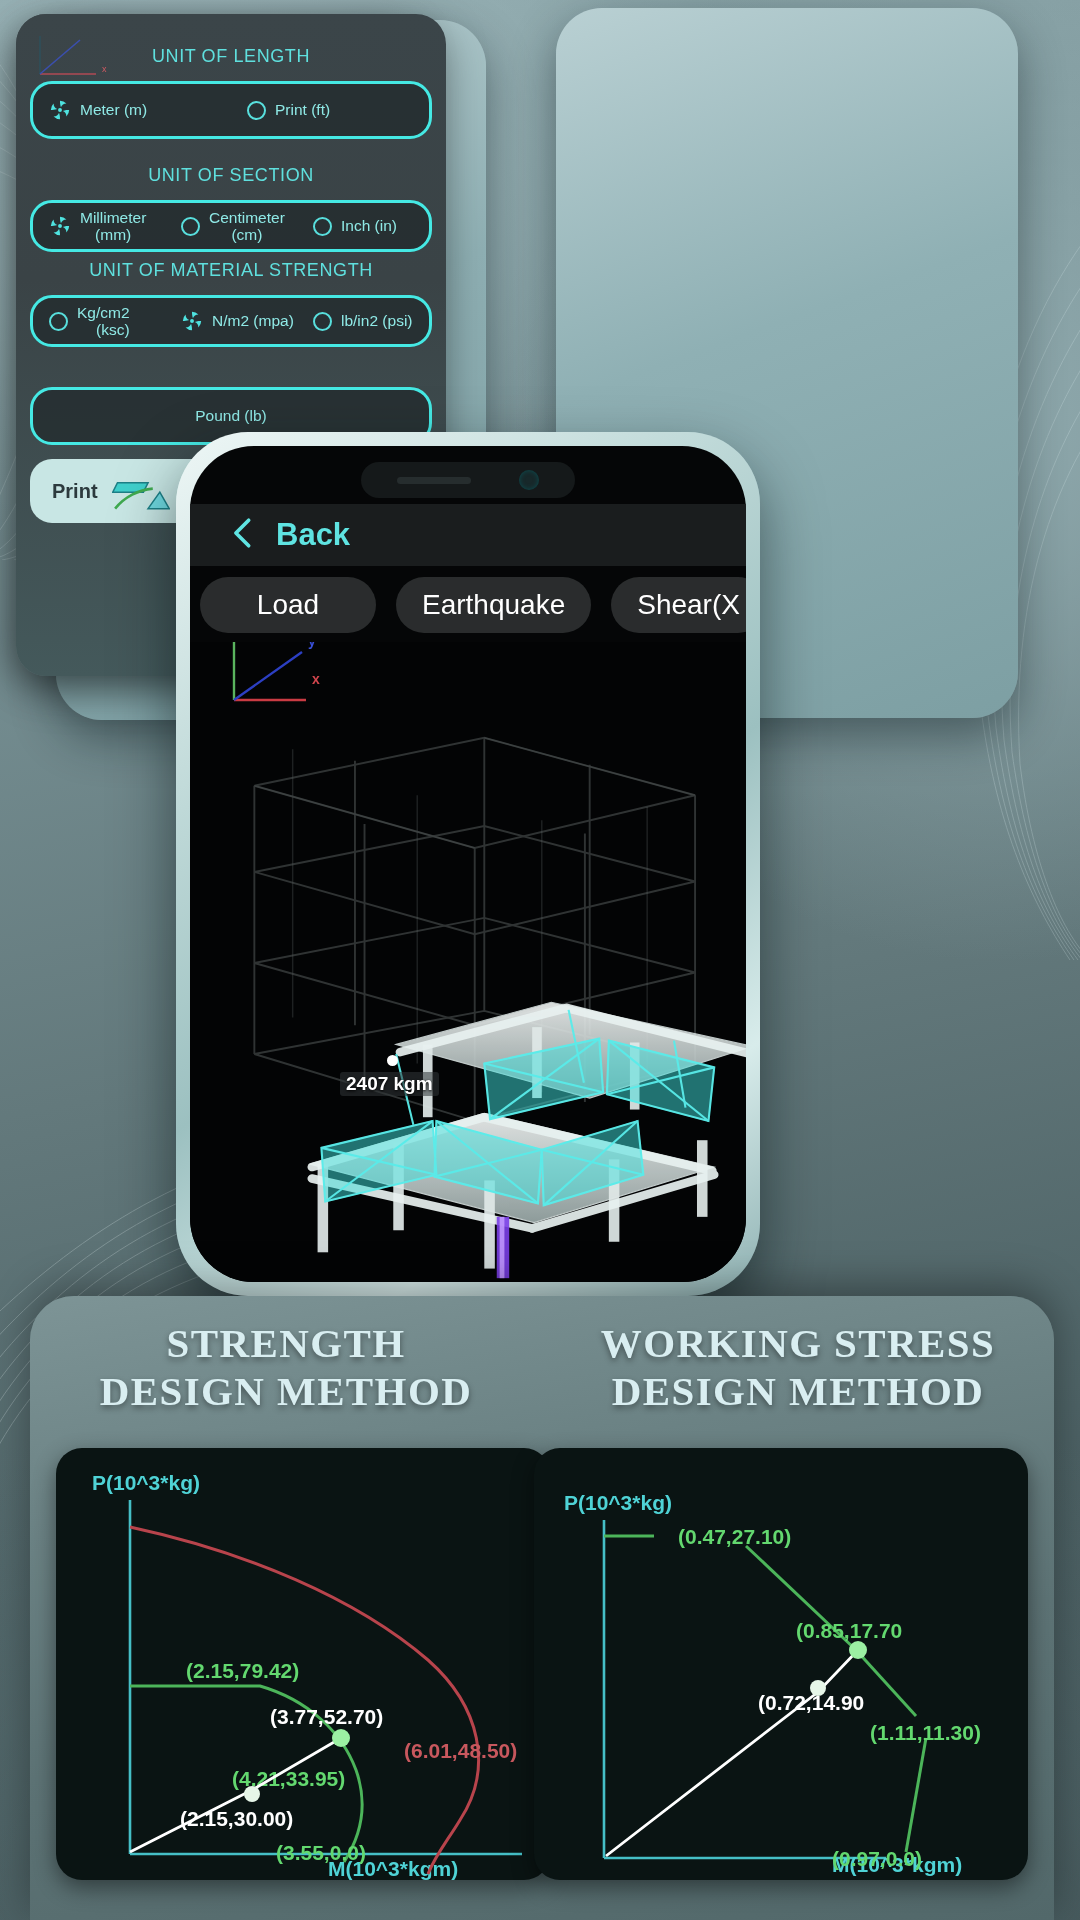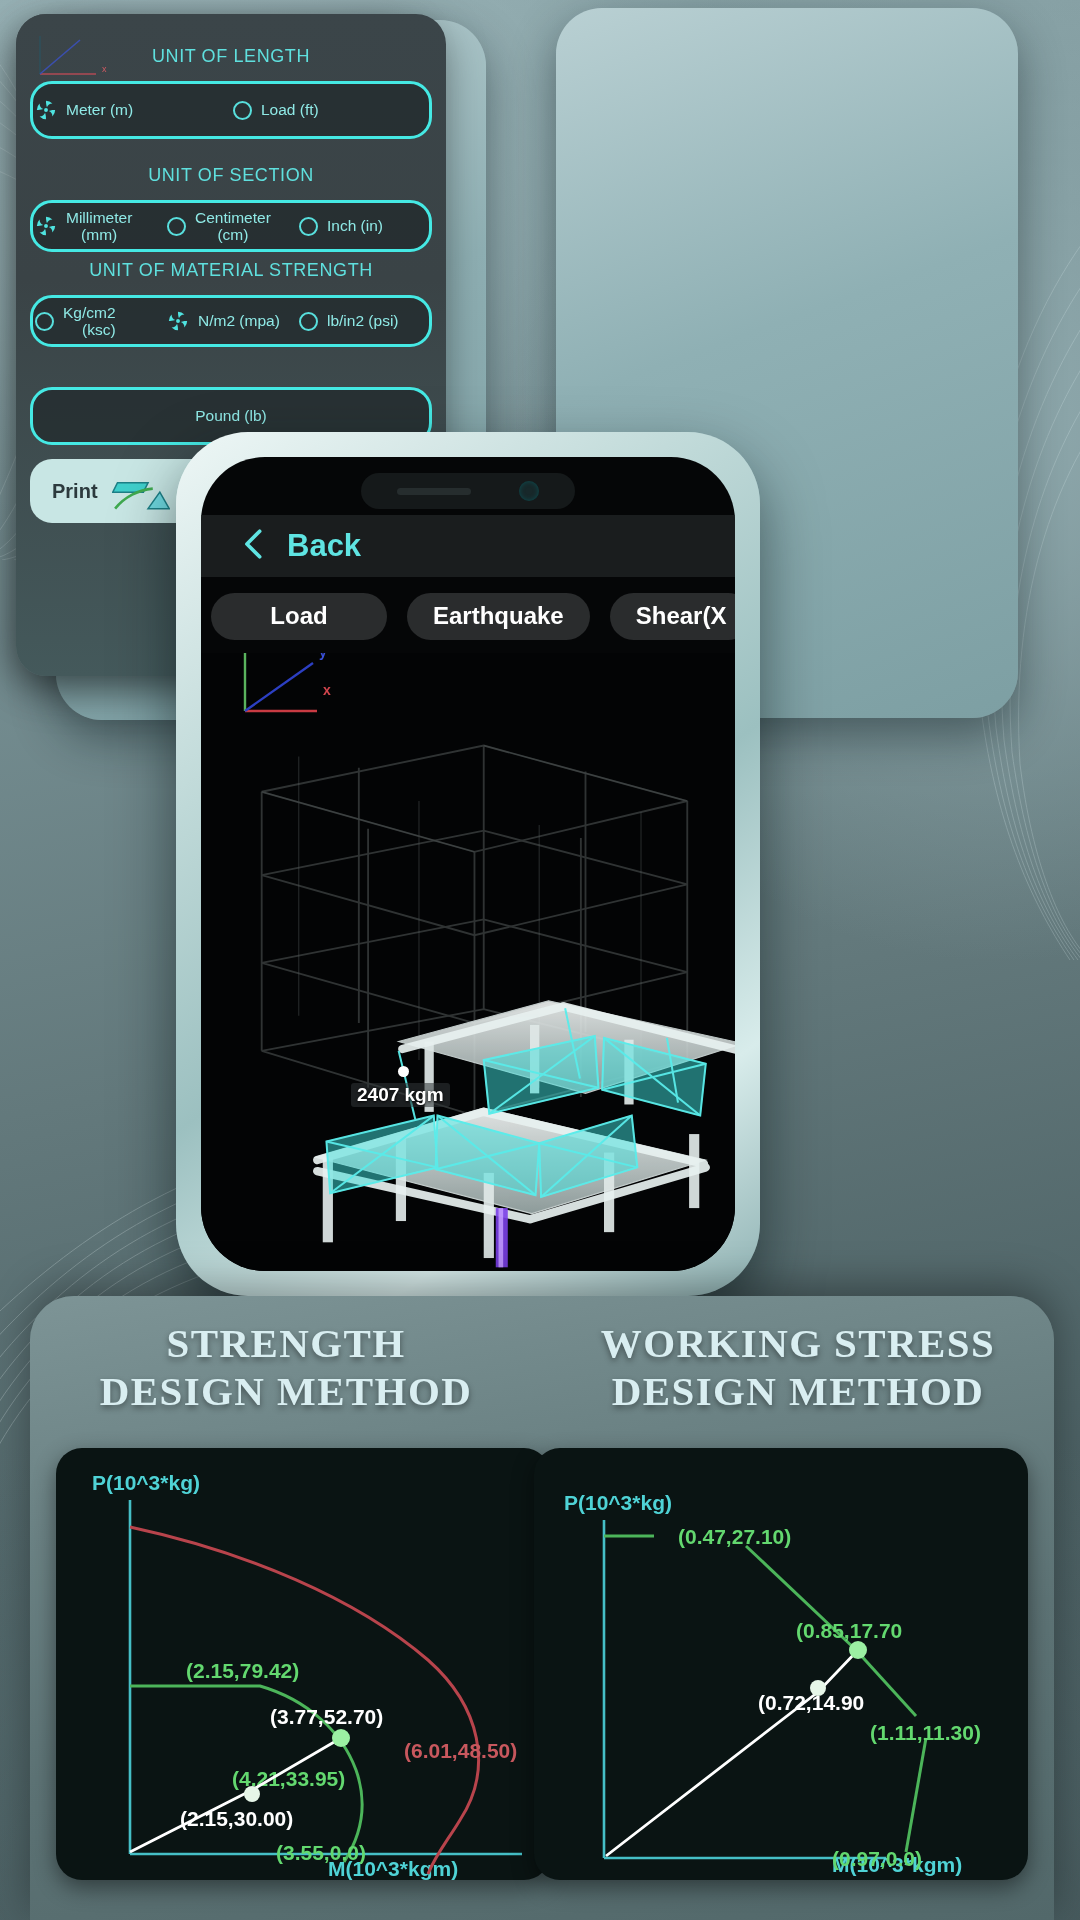--- a/index.html
+++ b/index.html
@@ -94,35 +94,35 @@
   .axis-mini{ position:absolute; left:18px; top:14px; width:80px; height:52px; }
   .unit-head{
     text-align:center; color:#5fe0de; font-size:18px; letter-spacing:.6px;
     margin-top:8px;
   }
   .unit-row{
     margin:14px 14px 0 14px; height:58px; border:3px solid #45e9e4; border-radius:22px;
     background:rgba(32,40,43,.72); display:flex; align-items:center;
   }
   .unit-row.tall{ height:52px; }
-  .unit-opt{ flex:1; display:flex; align-items:center; gap:9px; padding-left:2px; }
+  .unit-opt{ flex:1; display:flex; align-items:center; gap:9px; padding-left:16px; }
   .unit-opt .t{ color:#8fe9e6; font-size:15.5px; line-height:1.12; text-align:left; }
   .print-btn{
     margin:14px 14px 0 14px; height:64px; border-radius:22px; background:#c8e6e4;
     display:flex; align-items:center; padding-left:22px; gap:14px;
     color:#2c3a3d; font-size:20px; font-weight:600;
   }
 
   
   #phone-shell{
     position:absolute; left:176px; top:432px; width:584px; height:864px;
     border-radius:72px;
     background:linear-gradient(145deg,#eef7f6 0%,#bfd9d8 30%,#9cc0c0 55%,#d8eceb 80%,#8fb2b3 100%);
     box-shadow:0 26px 60px rgba(5,18,20,.55);
-    padding:25px;
+    padding:14px;
   }
   #phone-screen{
     width:100%; height:100%; border-radius:64px; background:#050607; overflow:hidden;
     position:relative;
   }
   .notch{
     position:absolute; left:50%; transform:translateX(-50%); top:16px;
     width:214px; height:36px; border-radius:20px; background:#15191a;
     display:flex; align-items:center; justify-content:center; gap:48px;
   }
@@ -134,23 +134,23 @@
     display:flex; align-items:center; padding-left:36px; gap:16px;
     background:#1a1d1e;
   }
   #phone-nav .chev svg{ width:34px; height:38px; }
   #phone-nav .lbl{ color:#5fe4e2; font-size:31px; font-weight:600; }
   #tabbar{
     position:absolute; left:0; top:124px; width:100%; height:70px;
     display:flex; align-items:center; gap:20px; padding:0 10px;
   }
   .tab{
-    height:47px; border-radius:28px; background:#2a2c2d;
+    height:56px; border-radius:28px; background:#2a2c2d;
     display:flex; align-items:center; justify-content:center;
-    color:#fff; font-size:24px; padding:0 26px; white-space:nowrap;font-weight:bold;
+    color:#fff; font-size:28px; padding:0 26px; white-space:nowrap;
   }
   .tab.first{ min-width:176px; }
   #viewport{
     position:absolute; left:0; top:196px; width:100%; bottom:0; background:#030405;
     overflow:hidden;
   }
   .axis-hud{ position:absolute; left:30px; top:-38px; width:120px; height:110px; }
   .load-tag{
     position:absolute; left:150px; top:430px; color:#fff; font-size:19px;
     font-weight:600; text-shadow:0 1px 3px #000; background:rgba(50,55,57,.55);
@@ -333,21 +333,21 @@
                 <path d="M12 22a10 10 0 0 1-7-3c3 0 5-1.5 6-4 1 3 1 5 1 7z"></path>
                 <path d="M2 12a10 10 0 0 1 3-7c0 3 1.5 5 4 6-3 1-5 1-7 1z"></path>
                 <circle cx="12" cy="12" r="2.1"></circle>
               </g>
             </svg>
         </span>
         <span class="t">Meter (m)</span>
       </div>
       <div class="unit-opt">
         <span class="radio-off"></span>
-        <span class="t">Load (ft)</span>
+        <span class="t">Print (ft)</span>
       </div>
     </div>
 
     <div class="unit-head" style="margin-top:26px">UNIT OF SECTION</div>
     <div class="unit-row tall">
       <div class="unit-opt">
         <span class="radio-on">
           <svg viewBox="0 0 24 24">
               <g fill="#4fe3e0">
                 <path d="M12 2a10 10 0 0 1 7 3c-3 0-5 1.5-6 4-1-3-1-5-1-7z"></path>

